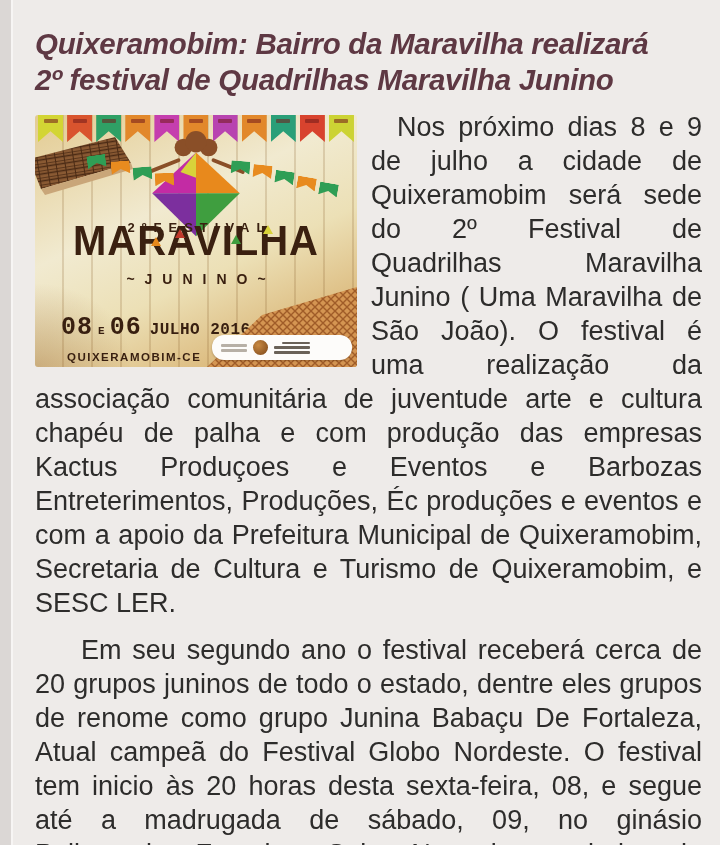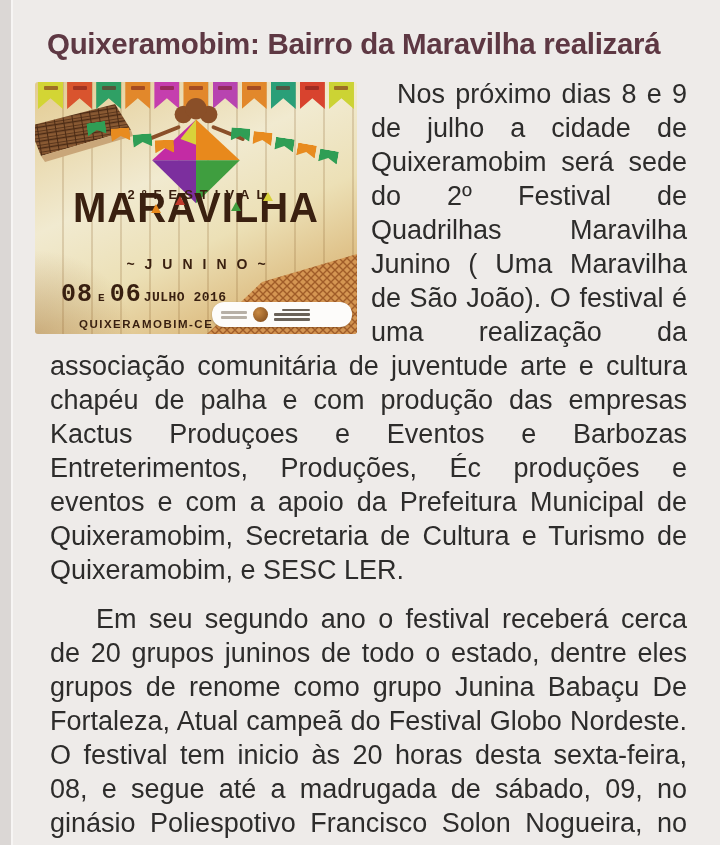--- a/index.html
+++ b/index.html
@@ -2,26 +2,26 @@
 <html><head>
 <meta charset="utf-8">
 <style>
   html,body{margin:0;padding:0;}
   body{width:720px;height:845px;overflow:hidden;font-family:"Liberation Sans","DejaVu Sans",sans-serif;}
   .page{position:relative;width:720px;height:845px;background:#eeebe9;}
   .left-strip{position:absolute;left:0;top:0;width:11px;height:845px;background:#dbd7d5;border-right:2px solid #f7f5f4;}
   .content{position:absolute;left:35px;top:0;width:667px;}
 
   
-  .headline{margin:26px 0 12px 12px;color:#5e3843;font-weight:bold;font-size:29.5px;line-height:36px;letter-spacing:-0.3px;}
+  .headline{margin:26px 0 12px 0;color:#5e3843;font-weight:bold;font-size:29.5px;line-height:36px;letter-spacing:-0.3px;font-style:italic;}
   .headline span{display:block;white-space:nowrap;}
 
   
   .body{font-size:27px;line-height:34px;color:#2d2c2b;text-align:justify;}
-  .body p{margin:15px;}
+  .body p{margin:0;}
   .body p.p1{text-indent:26px;}
   .body p.p2{text-indent:46px;margin-top:13px;}
 
   
   .poster{float:left;width:322px;height:252px;margin:5px 14px 14px 0;position:relative;overflow:hidden;border-radius:3px;
     background:linear-gradient(155deg,#e3cb92 0%,#f1ead0 38%,#ece0b6 60%,#ddbd82 82%,#d0a266 100%);}
   .planks{position:absolute;inset:0;
     background:
       radial-gradient(140px 120px at 0% 100%,rgba(150,95,40,.38),rgba(150,95,40,0) 70%),
       radial-gradient(160px 90px at 100% 100%,rgba(150,95,40,.25),rgba(150,95,40,0) 70%),
@@ -31,29 +31,29 @@
     clip-path:polygon(0 0,100% 0,100% 100%,50% 60%,0 100%);}
   .flag i{position:absolute;top:4px;left:50%;width:14px;height:4px;margin-left:-7px;background:rgba(115,25,25,.55);border-radius:1px;}
   .roof{position:absolute;left:-6px;top:22px;width:104px;height:58px;}
   .gflag{position:absolute;width:19px;height:13px;clip-path:polygon(0 0,100% 0,100% 100%,50% 62%,0 100%);box-shadow:0 1px 0 rgba(80,40,0,.2);}
   .dancer{position:absolute;top:16px;left:50%;margin-left:-68px;width:136px;height:112px;}
   .straw{position:absolute;right:0;bottom:0;width:150px;height:80px;}
 
   .ptxt{position:absolute;left:0;right:0;text-align:center;color:#3a2010;font-weight:bold;}
   .p-festival{top:96px;font-size:13px;letter-spacing:7px;text-indent:7px;}
   .p-title{top:104px;font-size:40px;line-height:42px;letter-spacing:1px;transform:scaleY(1.08);}
-  .p-junino{top:165px;font-size:14px;letter-spacing:10px;text-indent:10px;}
+  .p-junino{top:147px;font-size:14px;letter-spacing:10px;text-indent:10px;}
   .p-tagline{top:168px;font-size:12.5px;letter-spacing:.5px;color:#45260f;}
   .accent{position:absolute;width:0;height:0;border-left:5px solid transparent;border-right:5px solid transparent;}
 
   .p-dates{position:absolute;left:26px;top:196px;display:flex;align-items:baseline;color:#381f10;font-weight:bold;font-family:Liberation Mono, monospace;}
   .p-day{font-size:25px;letter-spacing:1px;}
   .p-conj{font-size:11px;margin:0 5px;}
-  .p-monthyear{font-size:13px;margin-left:2px;letter-spacing:.5px;}
-  .p-city{position:absolute;left:44px;top:225px;color:#381f10;font-weight:bold;font-size:11.5px;letter-spacing:1.5px;}
+  .p-monthyear{font-size:16px;margin-left:8px;letter-spacing:.5px;}
+  .p-city{position:absolute;left:32px;top:225px;color:#381f10;font-weight:bold;font-size:11.5px;letter-spacing:1.5px;}
 
   .badge{position:absolute;right:5px;bottom:7px;width:140px;height:25px;background:#fdfcfa;border-radius:12px;
     display:flex;align-items:center;gap:6px;padding:0 9px;box-sizing:border-box;box-shadow:0 1px 2px rgba(60,30,0,.3);}
   .badge .txt{display:flex;flex-direction:column;gap:2px;}
   .badge .bar{height:3px;border-radius:1px;background:#b7b0a6;}
   .badge .txt.right .bar{background:#6a6258;}
   .b-left .bar{width:26px;}
   .b-right .bar{width:36px;}
   .b-right .bar.hdr{width:28px;height:2px;background:#44403a;align-self:flex-end;}
   .b-logo{width:15px;height:15px;border-radius:50%;background:radial-gradient(circle at 35% 35%,#c98a43,#7a4518);flex:0 0 auto;}
@@ -61,20 +61,21 @@
 </head>
 <body>
 
 <div class="page">
   <div class="left-strip"></div>
 
   <div class="content">
 
     <h1 class="headline">
       <span>Quixeramobim: Bairro da Maravilha realizará</span>
+      <span>2º festival de Quadrilhas Maravilha Junino</span>
     </h1>
 
     <div class="body">
 
       <div class="poster">
         <div class="planks"></div>
 
         <svg class="roof" viewBox="0 0 104 58">
           <defs>
             <pattern id="tiles" width="9" height="7" patternUnits="userSpaceOnUse" patternTransform="rotate(-9)">

